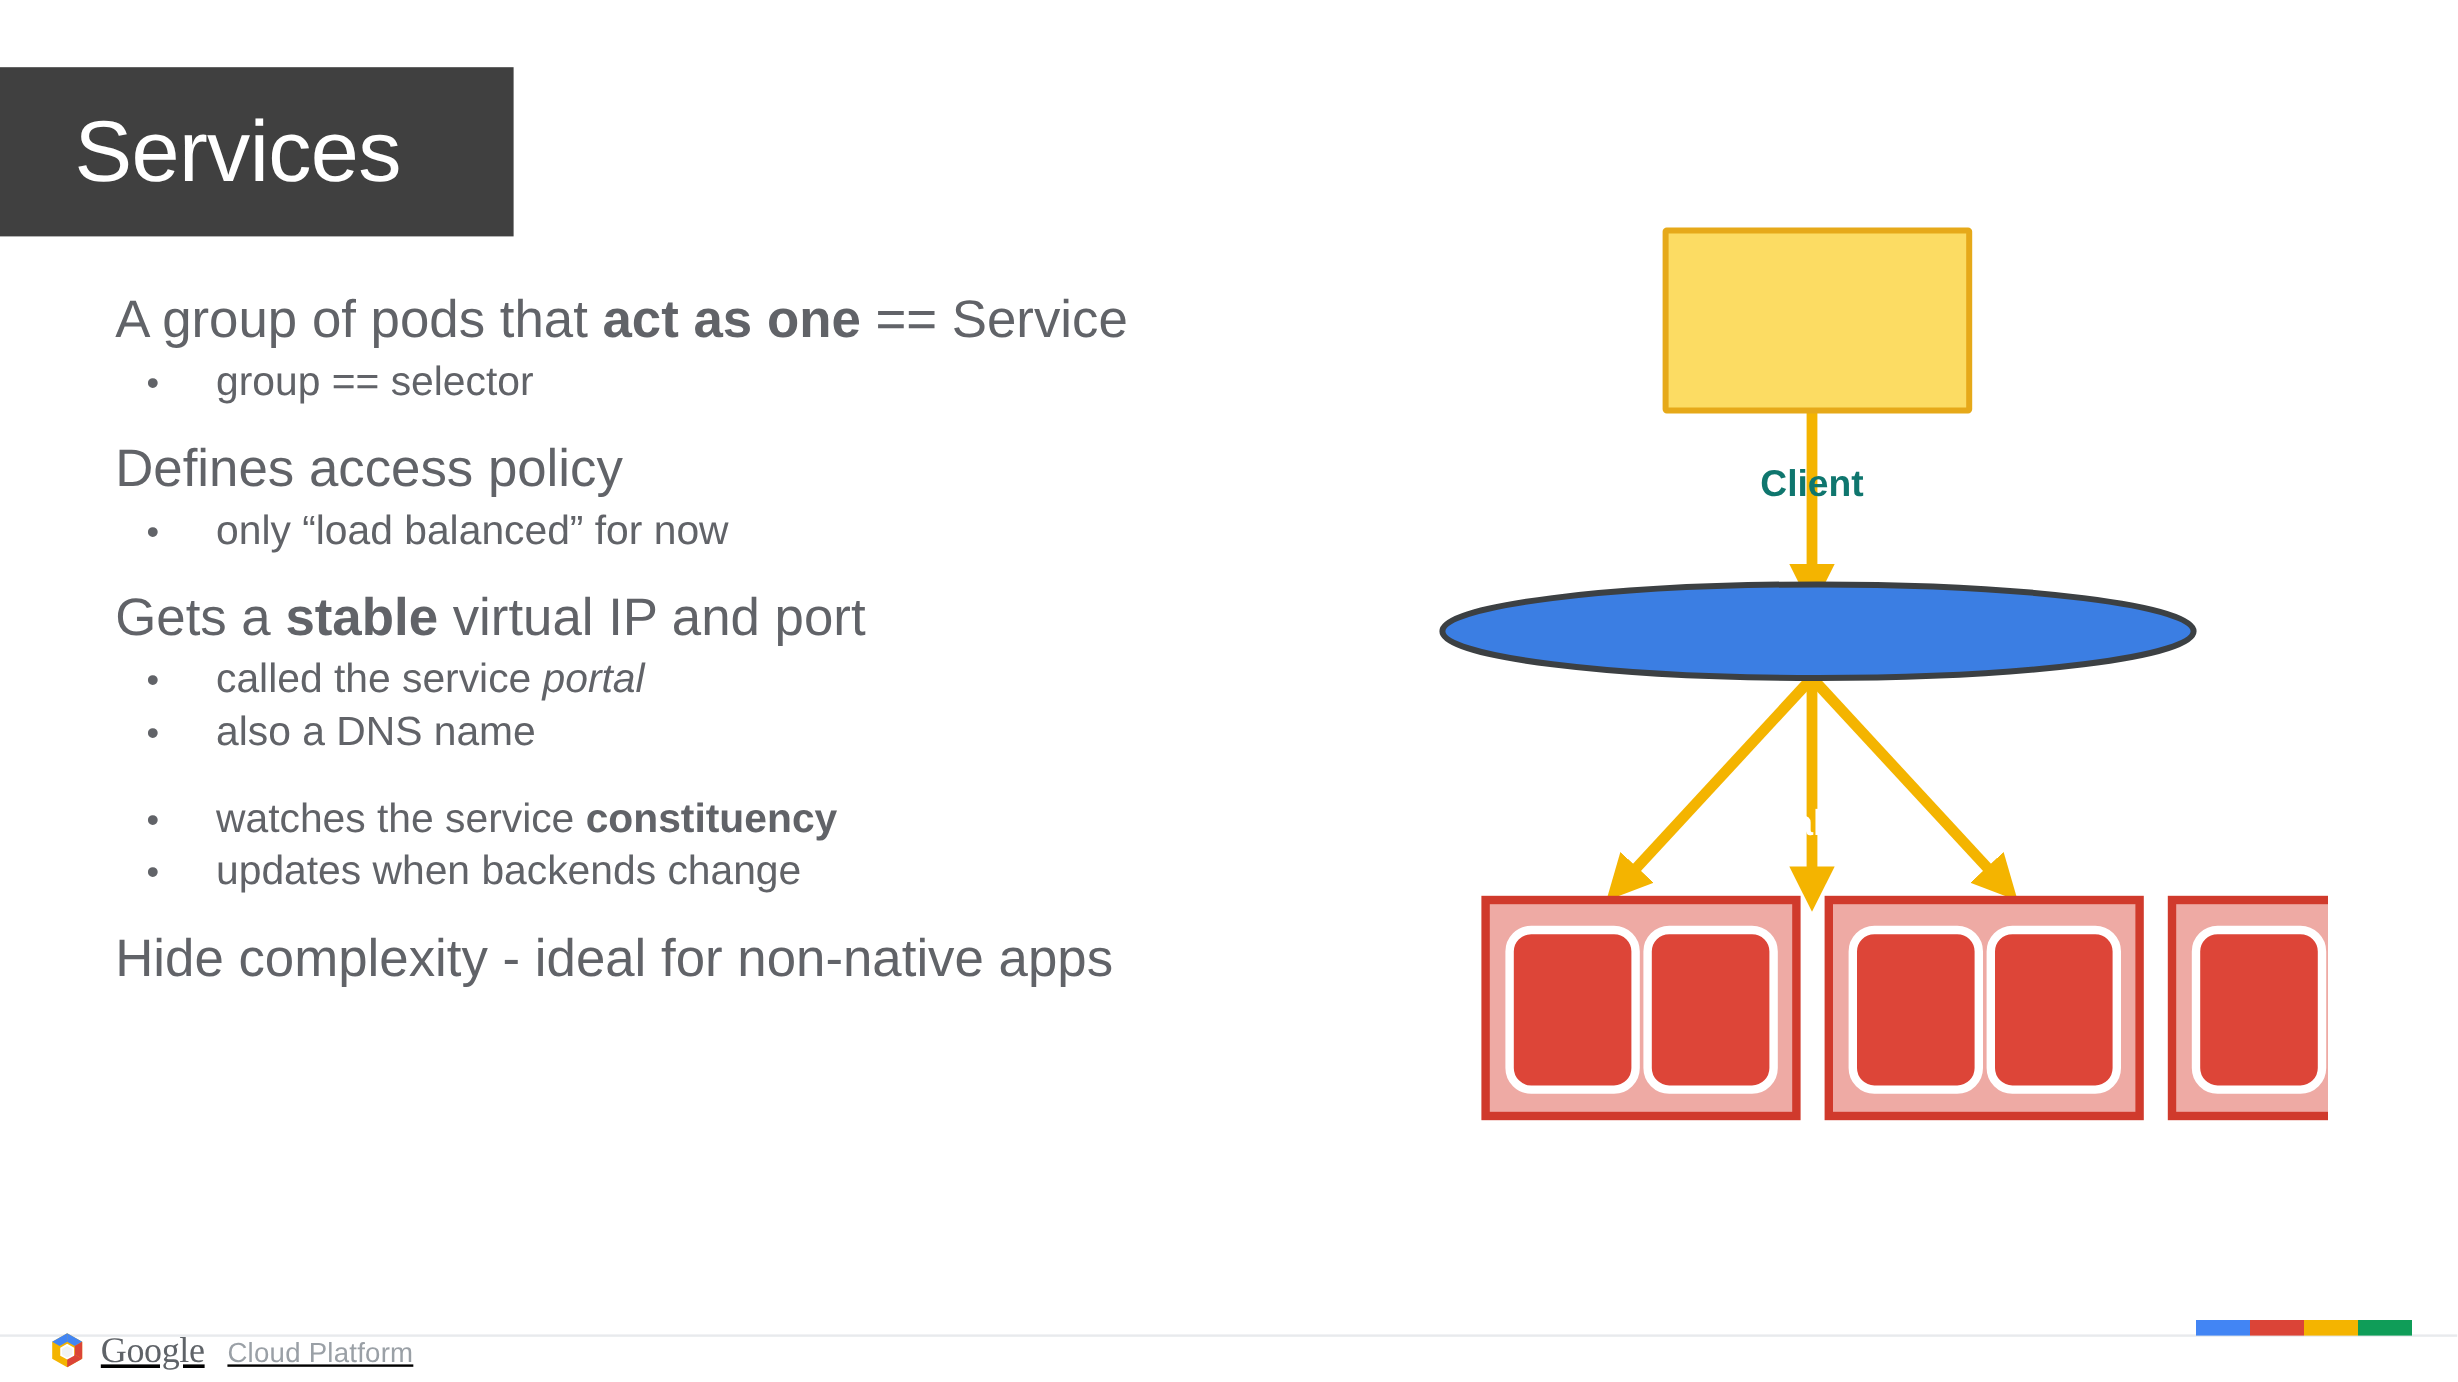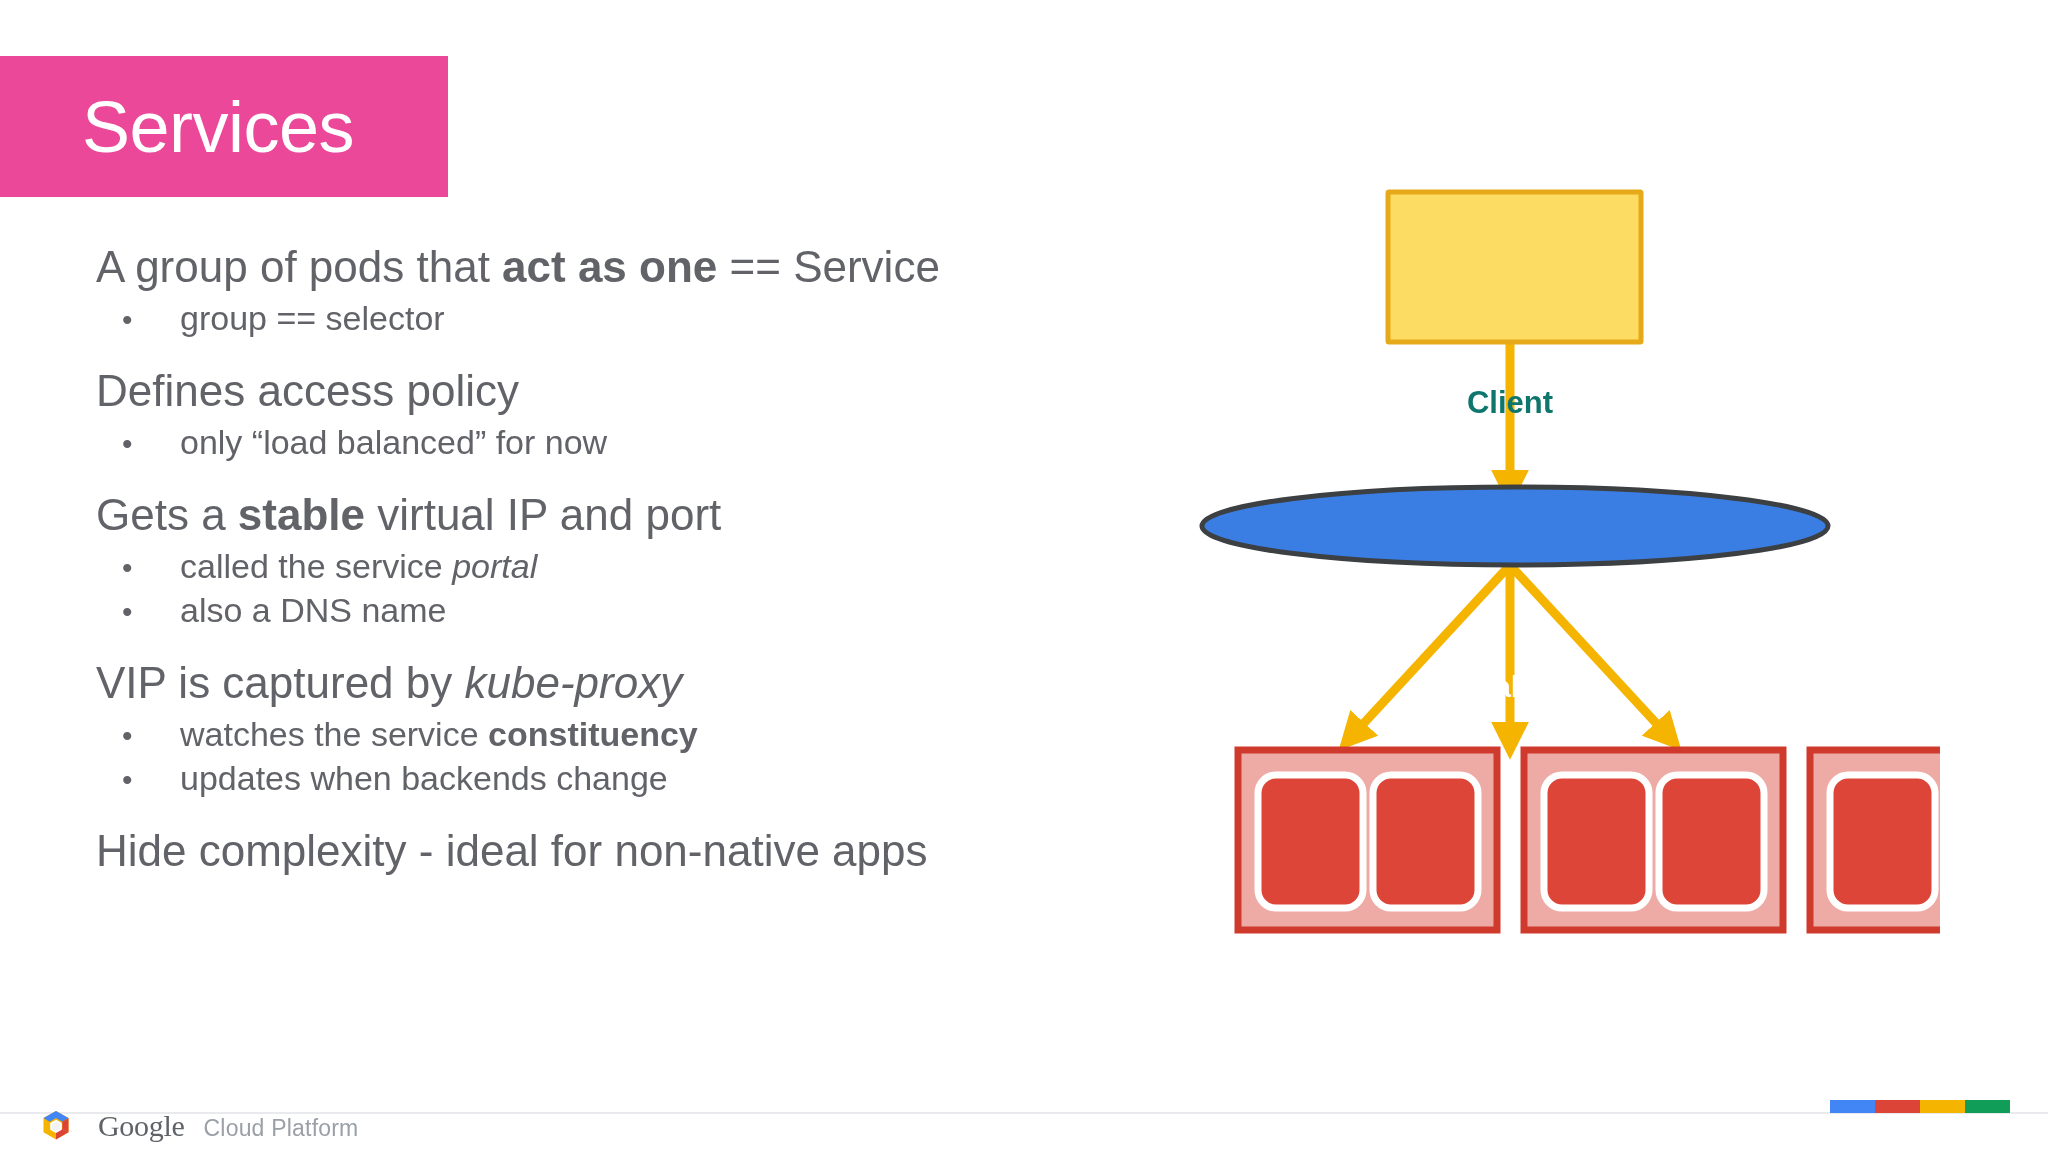--- a/index.html
+++ b/index.html
@@ -18,24 +18,23 @@
     overflow: hidden;
   }
 
   
   #title-banner {
     position: absolute;
     left: 0;
     top: 56px;
     width: 428px;
     height: 141px;
-    background: #ec4899;
+    background: #404040;
     display: flex;
     align-items: center;
-    padding-left: 20px;
   }
   #title-text {
     color: #ffffff;
     font-size: 72px;
     font-weight: 400;
     letter-spacing: -0.5px;
     padding-left: 62px;
     line-height: 1;
   }
 
@@ -120,21 +119,22 @@
     width: 2048px;
     height: 2px;
     background: #e8eaed;
   }
   #gcp-logo {
     position: absolute;
     left: 38px;
     top: 1108px;
     display: flex;
     align-items: center;
-    gap: 24px;
+    gap: 10px;
+    text-decoration: underline;
   }
   #gcp-wordmark {
     display: flex;
     align-items: baseline;
     gap: 8px;
   }
   #gcp-google {
     font-family: "Liberation Serif", serif;
     font-size: 30px;
     color: #5f6368;
@@ -188,21 +188,20 @@
       <div class="lvl2-wrap">
         <div class="lvl2">
           <span class="dot">•</span>
           <span><span>called the service </span><i class="ital">portal</i></span>
         </div>
         <div class="lvl2">
           <span class="dot">•</span>
           <span><span>also a DNS name</span></span>
         </div>
       </div>
-      <div class="lvl1"><span>VIP is captured by </span><i class="ital">kube-proxy</i></div>
       <div class="lvl2-wrap">
         <div class="lvl2">
           <span class="dot">•</span>
           <span><span>watches the service </span><b class="bold">constituency</b></span>
         </div>
         <div class="lvl2">
           <span class="dot">•</span>
           <span><span>updates when backends change</span></span>
         </div>
       </div>

